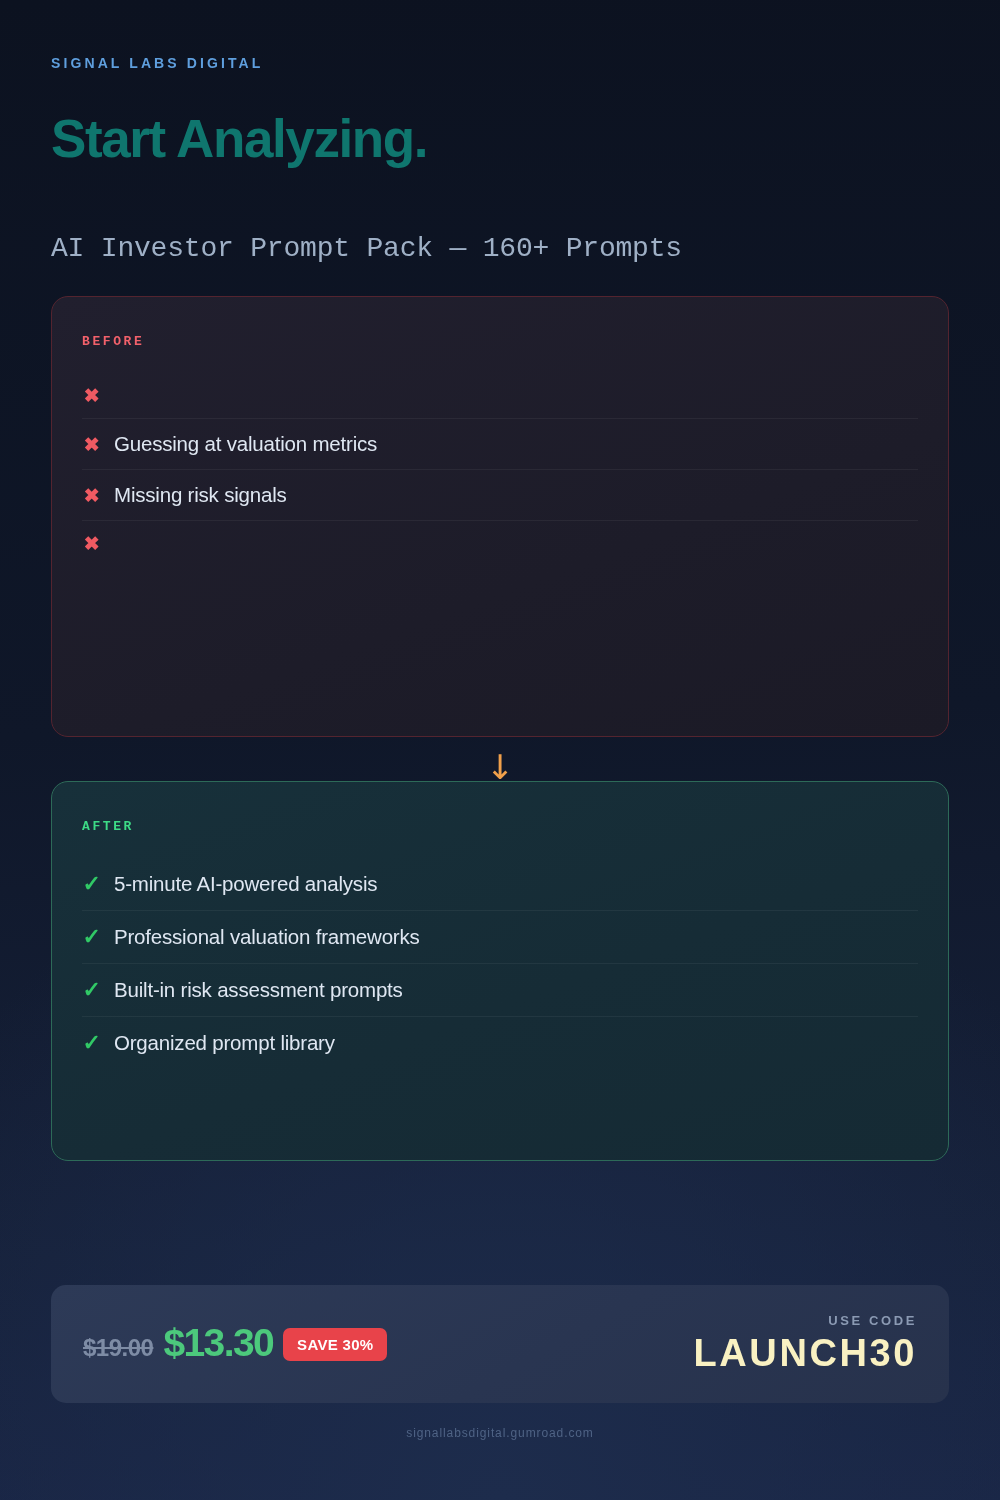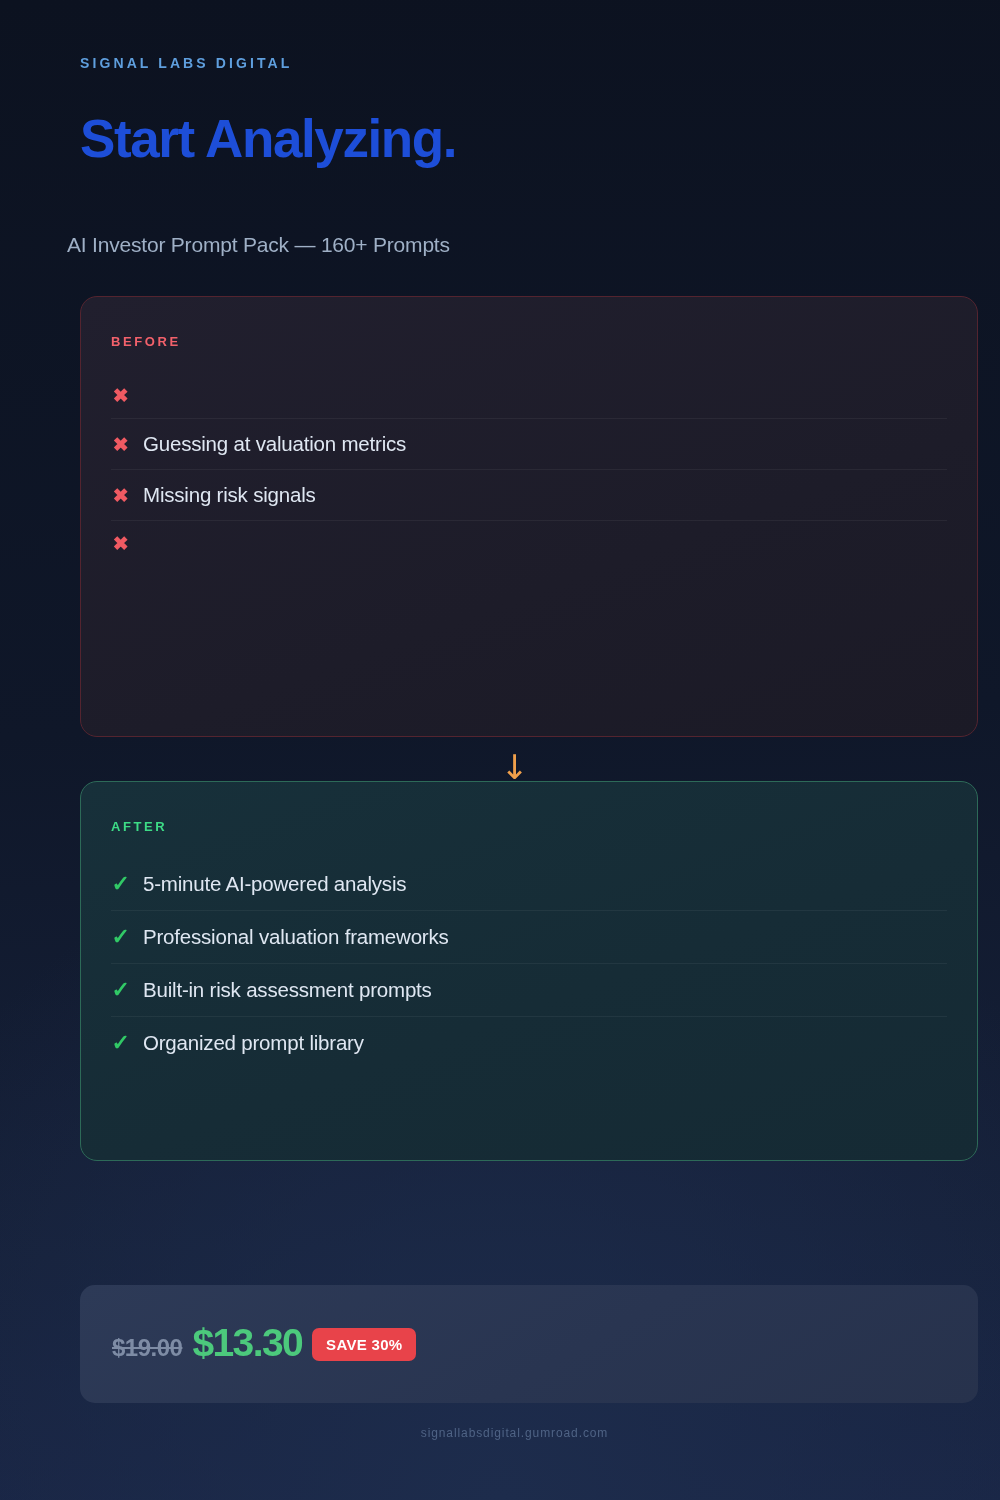--- a/index.html
+++ b/index.html
@@ -16,21 +16,20 @@
       linear-gradient(178deg, #0c1220 0%, #0f1729 48%, #16213a 82%, #192545 100%);
     color:#e8eef7;
     overflow:hidden;
     position:relative;
   }
 
   .page {
     position:absolute;
     inset:0;
     padding:0 77px;
-    margin-left:29px;
   }
 
   
   .kicker {
     position:absolute;
     left:51px;
     top:55px;
     font-size:14px;
     font-weight:bold;
     letter-spacing:3.1px;
@@ -40,29 +39,30 @@
   .headline {
     position:absolute;
     left:51px;
     top:106px;
     font-size:53px;
     font-weight:bold;
     letter-spacing:-1.4px;
     line-height:1.03;
   }
   .headline .line1 { color:#ffffff; display:block; }
-  .headline .line2 { color:#1d4ed8; display:block; margin-top:6px;text-align:center; }
+  .headline .line2 { color:#0f766e; display:block; margin-top:6px;text-align:center; }
 
   .subtitle {
     position:absolute;
-    left:38px;
+    left:51px;
     top:233px;
-    font-size:21px;
+    font-size:28px;
     color:#9fb0c6;
     letter-spacing:-0.2px;
+    font-family:Liberation Mono, monospace;
   }
 
   
   .card {
     position:absolute;
     left:51px;
     width:898px;
     border-radius:17px;
     padding:37px 30px 0 30px;
   }
@@ -79,20 +79,21 @@
     height:380px;
     background:linear-gradient(160deg, #17303a 0%, #162c36 55%, #152a34 100%);
     border:1px solid #2d6a58;
   }
 
   .card-label {
     font-size:13px;
     font-weight:bold;
     letter-spacing:2.6px;
     margin-bottom:24px;
+    font-family:Liberation Mono, monospace;
   }
   .label-before { color:#f2616b; }
   .label-after  { color:#3ddb86; }
 
   .list { list-style:none; }
 
   .list li {
     display:flex;
     align-items:center;
     gap:13px;
@@ -260,17 +261,21 @@
       </li>
     </ul>
   </section>
 
   <section class="pricing">
     <div class="price-group">
       <span class="price-old">$19.00</span>
       <span class="price-new">$13.30</span>
       <span class="save-badge">SAVE 30%</span>
     </div>
+    <div class="code-group">
+      <div class="code-label">USE CODE</div>
+      <div class="code-value">LAUNCH30</div>
+    </div>
   </section>
 
   <div class="footer">signallabsdigital.gumroad.com</div>
 
 </div>
 
 </body></html>

